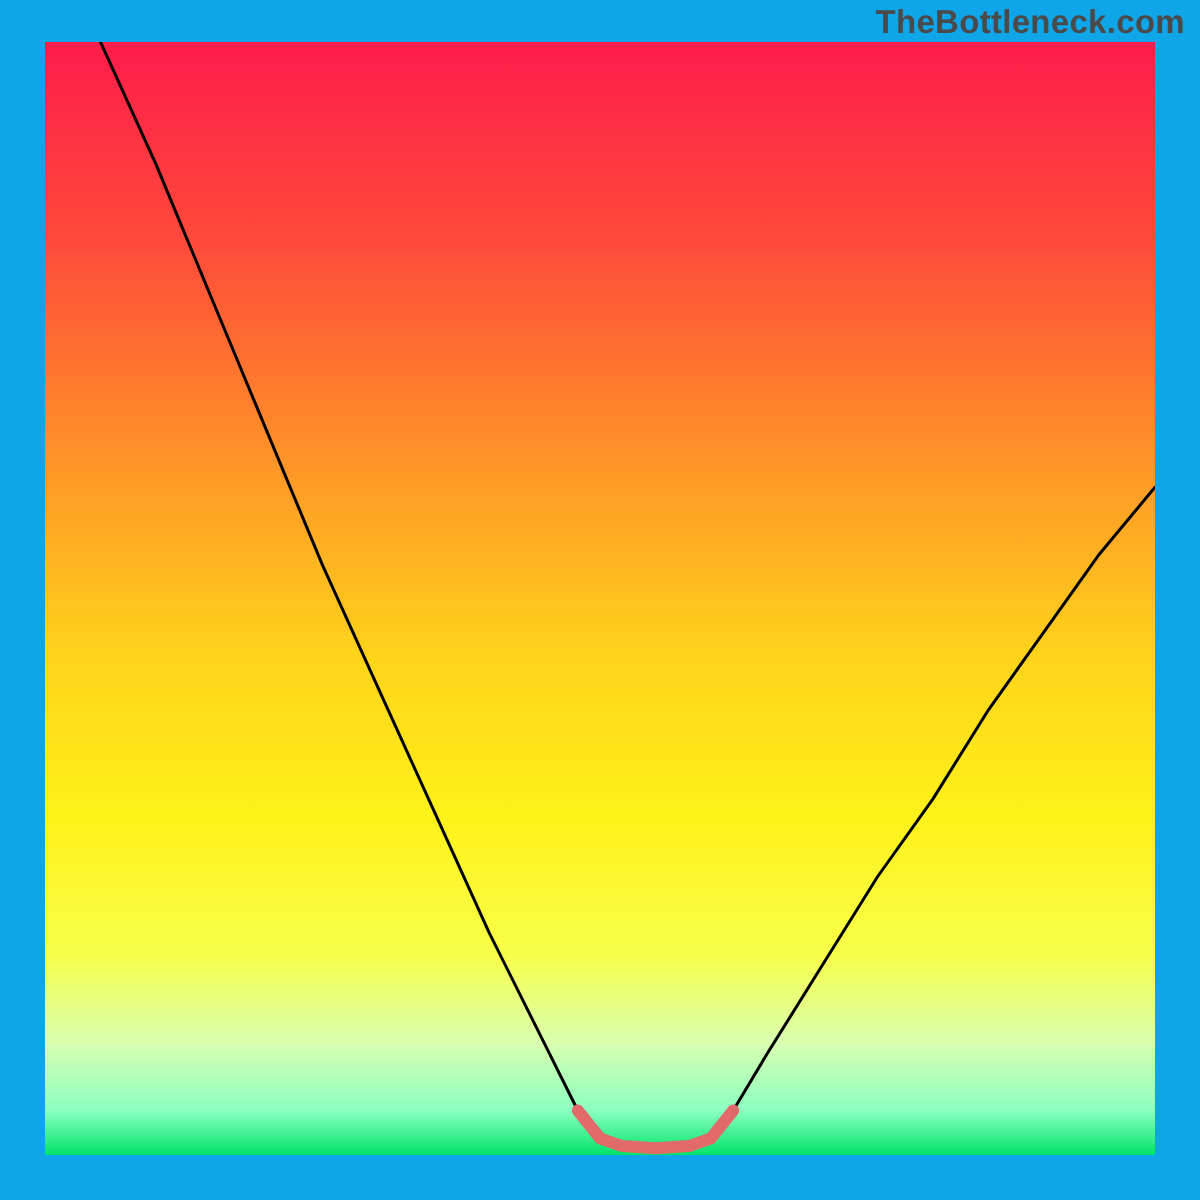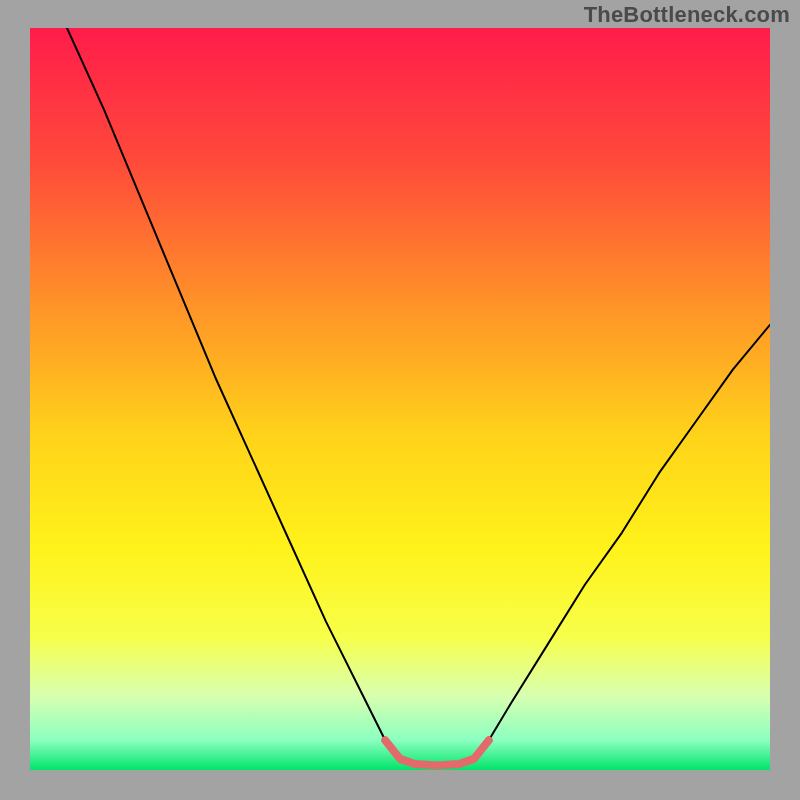--- a/index.html
+++ b/index.html
@@ -8,21 +8,21 @@
     width: 800px;
     height: 800px;
     background: #000;
     font-family: Arial, Helvetica, sans-serif;
     overflow: hidden;
   }
   .frame {
     position: relative;
     width: 800px;
     height: 800px;
-    background: #a3a3a3;
+    background: #0ea5e9;
   }
   .watermark {
     position: absolute;
     top: 2px;
     right: 10px;
     color: #4a4a4a;
     font-size: 22px;
     font-weight: 600;
     letter-spacing: 0.2px;
     z-index: 10;

